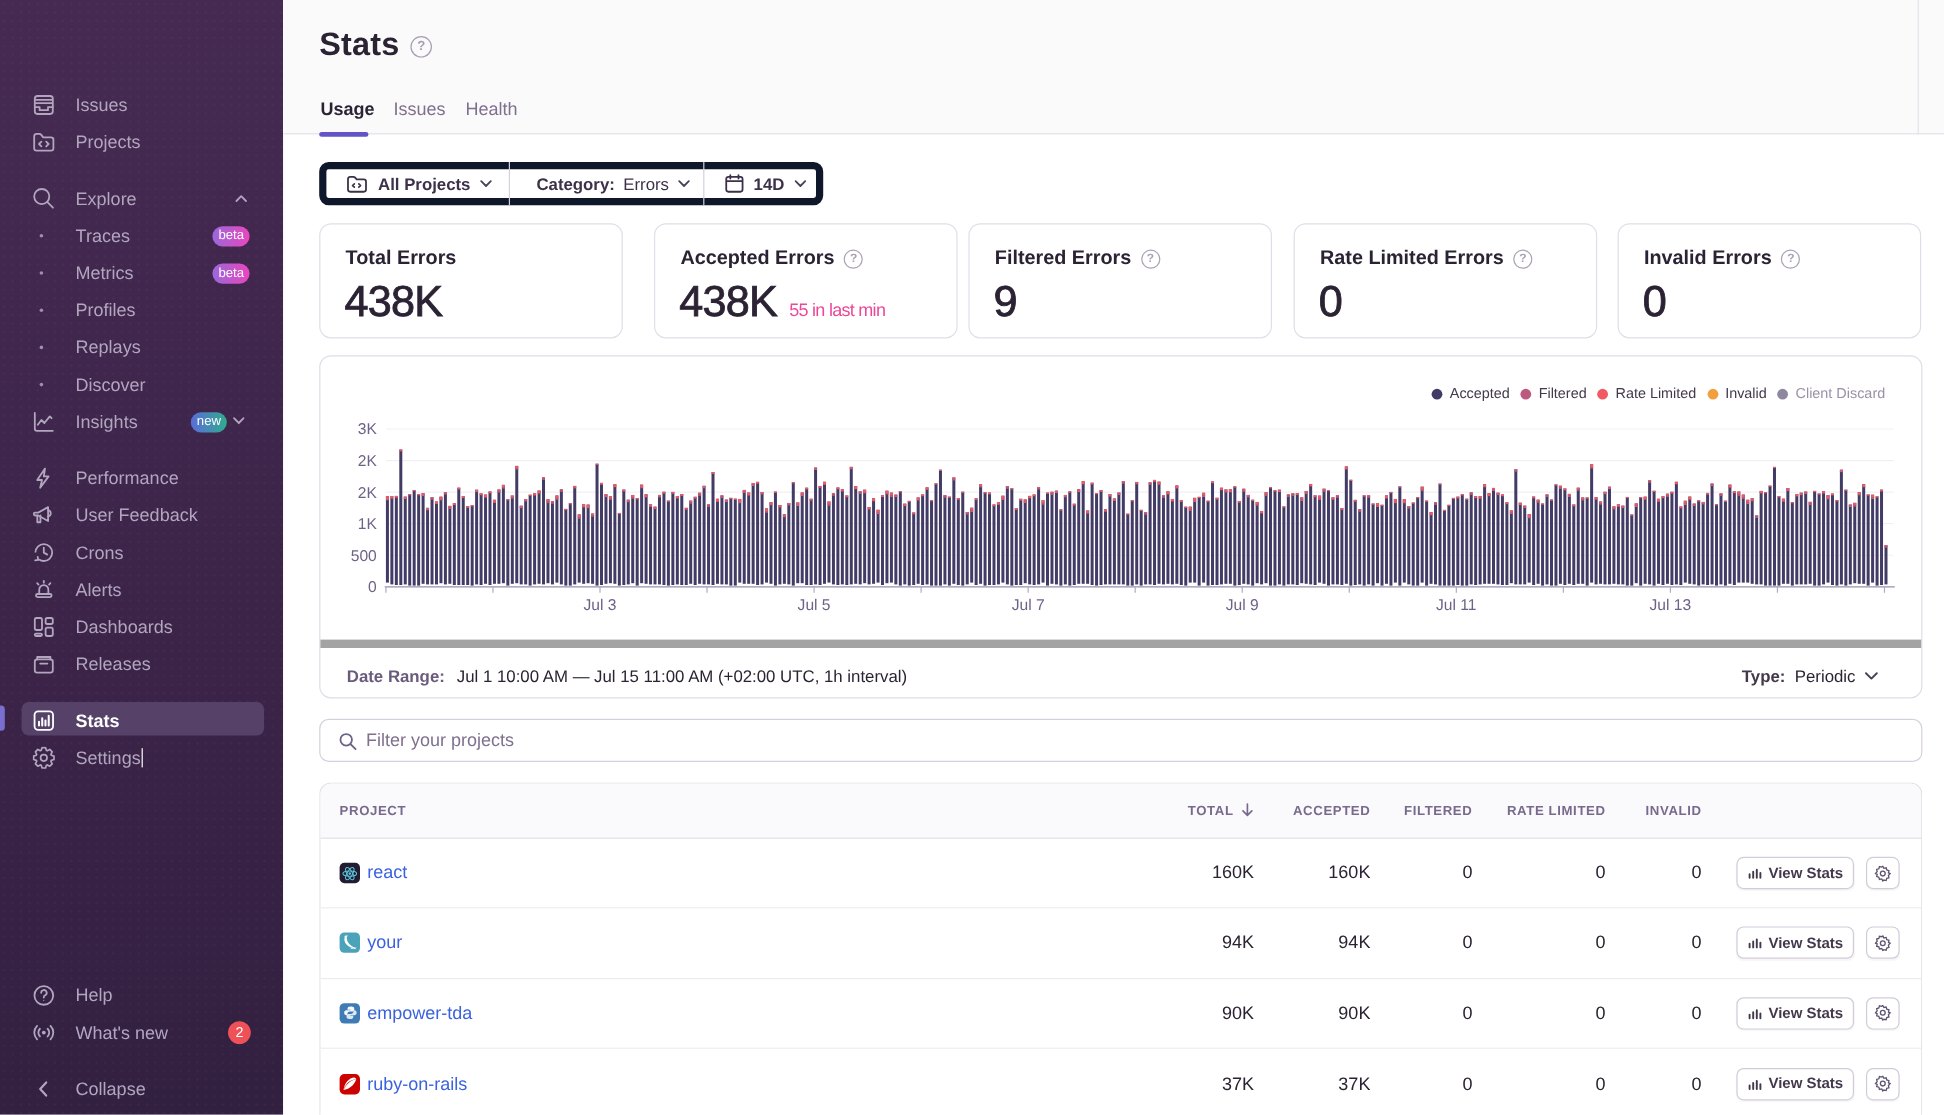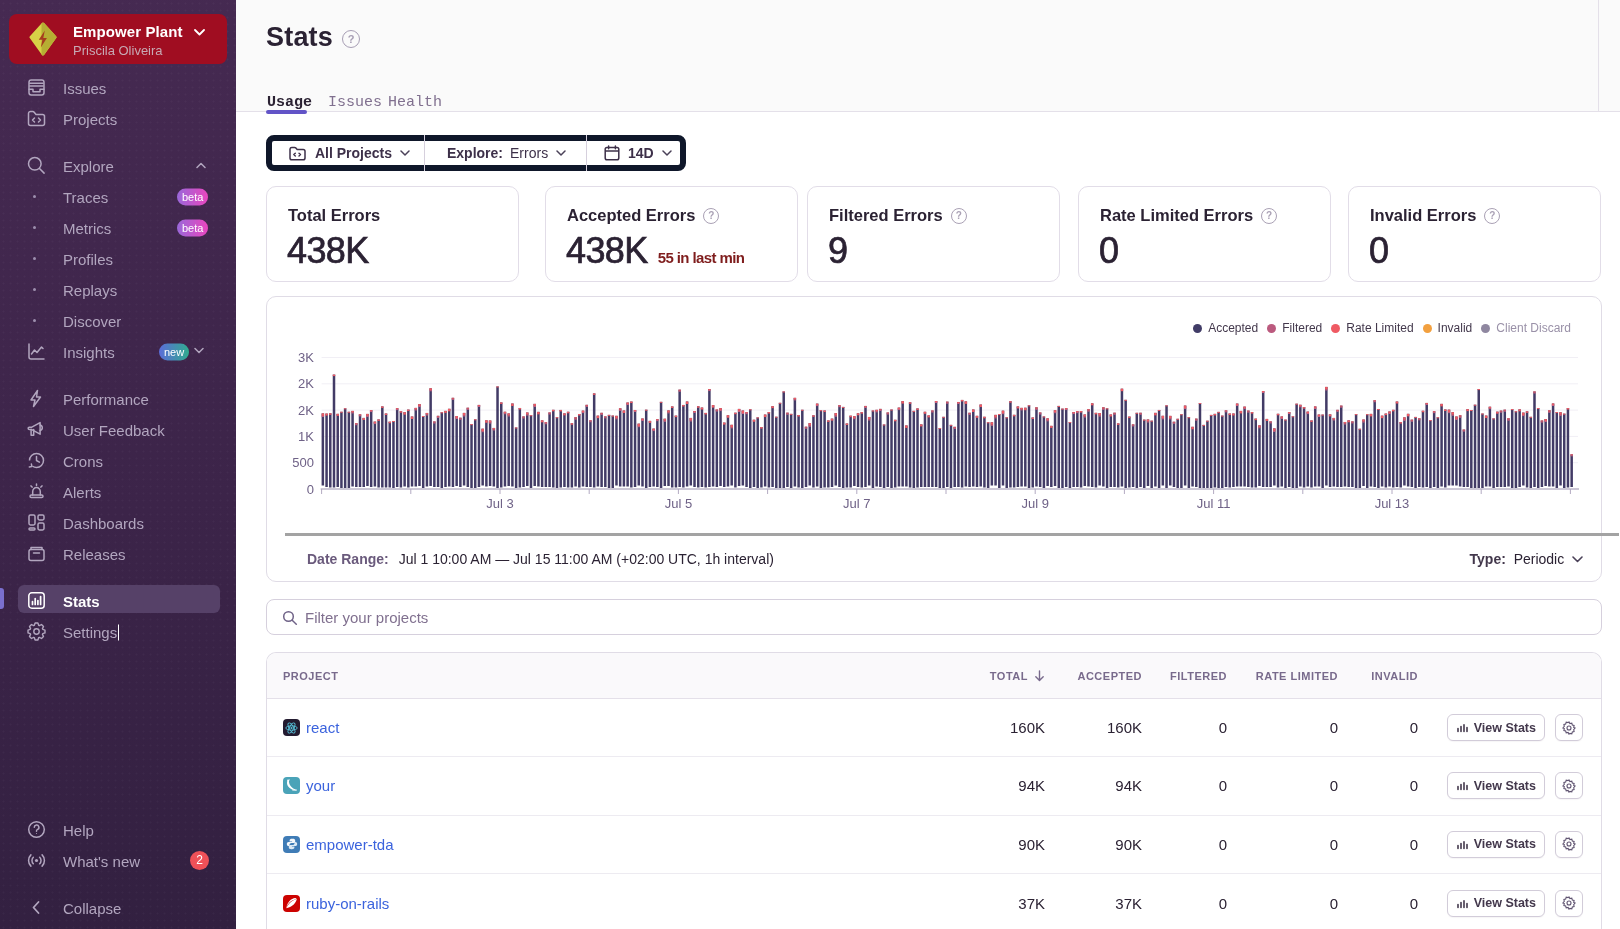--- a/index.html
+++ b/index.html
@@ -28,45 +28,45 @@
 #cursorline { display:inline-block; width:1px; height:16px; background:#fff; vertical-align:-3px; margin-left:1px; }
 #redbadge { position:absolute; left:190px; top:851px; width:19px; height:19px; border-radius:50%; background:#ef5158; color:#fff; font-size:12px; text-align:center; line-height:19px; }
 
 
 #main { position:absolute; left:236px; top:0; width:1384px; height:929px; background:#fff; }
 #hdr { position:absolute; left:0; top:0; width:1384px; height:112px; background:#fafafa; border-bottom:1px solid #e4e0e9; }
 #hdrline { position:absolute; left:1362px; top:0; width:1px; height:112px; background:#e4e0e9; }
 #title { position:absolute; left:30px; top:22px; font-size:27px; font-weight:700; color:#2b2233; letter-spacing:.2px; }
 #titleq { position:absolute; left:106px; top:29px; }
 .qicon { width:18px; height:18px; border-radius:50%; border:1.5px solid #a79eb4; color:#a79eb4; font-size:11px; font-weight:700; display:inline-flex; align-items:center; justify-content:center; }
-.tab { position:absolute; top:94px; font-size:15px; color:#80708f;font-family:Liberation Mono, monospace; }
+.tab { position:absolute; top:83px; font-size:15px; color:#80708f; }
 .tab.on { color:#2b2233; font-weight:700; }
 #tabu { position:absolute; left:30px; top:110px; width:41px; height:4px; border-radius:2px; background:#6254c7; }
 
 
 #fbar { position:absolute; left:30px; top:135px; width:420px; height:36px; background:#fff; border:6px solid #0f172a; border-radius:8px; display:flex; align-items:center; color:#3d3049; }
 #fbar .seg { display:flex; align-items:center; height:100%; }
 #fbar .div { width:1px; height:36px; background:#d6d0dd; }
 #fbar .b { font-weight:700; font-size:14px; }
 #fbar .r { font-size:14px; }
 
 
 .card { position:absolute; top:186px; height:96px; width:253px; background:#fff; border:1px solid #e2dde8; border-radius:10px; }
 .card .ct { position:absolute; left:21px; top:19px; font-size:16.5px; font-weight:700; color:#2b2233; white-space:nowrap; display:flex; align-items:center; gap:8px; }
 .card .cv { position:absolute; left:20px; top:43px; font-size:36px; font-weight:400; letter-spacing:-0.6px; -webkit-text-stroke:0.7px #2b2233; color:#2b2233; display:flex; align-items:baseline; gap:10px; }
-.card .cv .sub { font-size:15px; color:#7f1d1d; font-weight:700; -webkit-text-stroke:0; }
+.card .cv .sub { font-size:15px; color:#ec4899; font-weight:400; -webkit-text-stroke:0; }
 .qicon2 { width:16px; height:16px; border-radius:50%; border:1.5px solid #aaa1b5; color:#aaa1b5; font-size:10px; font-weight:700; display:inline-flex; align-items:center; justify-content:center; }
 
 
 #chartpanel { position:absolute; left:30px; top:296px; width:1336px; height:286px; background:#fff; border:1px solid #e0dce6; border-radius:10px; }
 #legend { position:absolute; top:24px; right:30px; display:flex; align-items:center; gap:9px; font-size:12px; color:#43384c; }
 #legend .li { display:flex; align-items:center; gap:6px; }
 #legend .ld { width:9px; height:9px; border-radius:50%; }
 #chartsvg { position:absolute; left:0; top:0; }
-#cfoot { position:absolute; left:18px; top:236px; width:1334px; height:48px; border-top:3px solid #a3a3a3; font-size:14px; color:#2b2233; }
+#cfoot { position:absolute; left:0; top:236px; width:1334px; height:48px; border-top:7px solid #a3a3a3; font-size:14px; color:#2b2233; }
 #cfoot .dr { position:absolute; left:22px; top:15px; }
 #cfoot .drb { font-weight:700; color:#6a5a7c; margin-right:10px; }
 #cfoot .ty { position:absolute; right:36px; top:15px; }
 #cfoot .tyb { font-weight:700; color:#43384c; }
 
 
 #search { position:absolute; left:30px; top:599px; width:1336px; height:36px; border:1px solid #d6d0dd; border-radius:8px; background:#fff; }
 #search .ph { position:absolute; left:38px; top:9px; font-size:15px; color:#80708f; }
 
 
@@ -84,32 +84,20 @@
 .c-act { flex:1; display:flex; align-items:center; justify-content:flex-end; padding-right:18px; gap:10px; }
 .pic { width:17px; height:17px; border-radius:4px; margin-right:6px; display:flex; align-items:center; justify-content:center; }
 .plink { color:#3b63dd; }
 .vsbtn { height:27px; border:1px solid #d2ccd9; border-radius:6px; background:#fff; display:flex; align-items:center; padding:0 8px; gap:5px; font-size:12.5px; font-weight:700; color:#43384c; box-shadow:0 1px 1px rgba(40,30,60,.04); }
 .gearbtn { width:28px; height:27px; border:1px solid #d2ccd9; border-radius:6px; background:#fff; display:flex; align-items:center; justify-content:center; box-shadow:0 1px 1px rgba(40,30,60,.04); }
 </style>
 </head>
 <body>
 
 <div id="sidebar">
-  <div id="org">
-    <svg class="logo" width="28" height="34" viewBox="0 0 28 34">
-      <path d="M14 2 L26 15.2 L14 32 L2 15.2 Z" fill="#d8d147" stroke="#d8d147" stroke-width="3" stroke-linejoin="round"></path>
-      <path d="M14 2 L26 15.2 L14 32 Z" fill="#b6ae33" stroke="#b6ae33" stroke-width="3" stroke-linejoin="round"></path>
-      <path d="M15.8 8.5 L9.8 17.8 L13.4 17.8 L11.8 25.5 L17.9 15.9 L14.3 15.9 Z" fill="#a63c1e"></path>
-    </svg>
-    <div class="oname">Empower Plant</div>
-    <svg class="ochev" width="11" height="7" viewBox="0 0 11 7">
-        <path d="M1 1l4.5 4.5L10 1" stroke="#fff" stroke-width="1.8" fill="none" stroke-linecap="round" stroke-linejoin="round"></path>
-      </svg>
-    <div class="ouser">Priscila Oliveira</div>
-  </div>
   <div id="selbg"></div>
   <div id="selbar"></div>
   <div id="sbnav">
       <div class="nitem" style="position:absolute;left:0;top:72px;width:236px;">
         <span class="nicon">
           <svg width="19" height="19" viewBox="0 0 19 19">
             <rect x="2" y="2" width="15" height="15" rx="2.2" stroke="#b2a6bf" stroke-width="1.5" fill="none" stroke-linecap="round" stroke-linejoin="round"></rect>
             <path d="M2.8 5.2h13.4M2.8 7.9h13.4" stroke="#b2a6bf" stroke-width="1.5" fill="none" stroke-linecap="round" stroke-linejoin="round"></path>
             <path d="M2 11.2h4v2.6h7v-2.6h4" stroke="#b2a6bf" stroke-width="1.5" fill="none" stroke-linecap="round" stroke-linejoin="round"></path>
           </svg>
@@ -299,21 +287,21 @@
           <path d="M1 3v9a1.8 1.8 0 001.8 1.8h11.4A1.8 1.8 0 0016 12V5.2a1.8 1.8 0 00-1.8-1.8H8.2L6.8 1.9a1.8 1.8 0 00-1.2-.5H2.8A1.8 1.8 0 001 3z" stroke="#3d3049" stroke-width="1.5" fill="none" stroke-linejoin="round"></path>
           <path d="M6.3 7.2L4.8 8.6l1.5 1.4M10 7.2l1.5 1.4L10 10" stroke="#3d3049" stroke-width="1.4" fill="none" stroke-linecap="round" stroke-linejoin="round"></path>
         </svg>
         <span class="b" style="margin-left:9px">All Projects</span>
         <svg width="10" height="6" viewBox="0 0 10 6" style="margin-left:8px">
           <path d="M1 1l4 4 4-4" stroke="#4a4158" stroke-width="1.5" fill="none" stroke-linecap="round" stroke-linejoin="round"></path>
         </svg>
       </div>
 <div class="div"></div>
 <div class="seg" style="padding-left:22px;width:161px;">
-        <span class="b">Explore:</span>
+        <span class="b">Category:</span>
         <span class="r" style="margin-left:7px">Errors</span>
         <svg width="10" height="6" viewBox="0 0 10 6" style="margin-left:8px">
           <path d="M1 1l4 4 4-4" stroke="#4a4158" stroke-width="1.5" fill="none" stroke-linecap="round" stroke-linejoin="round"></path>
         </svg>
       </div>
 <div class="div"></div>
 <div class="seg" style="padding-left:17px;">
         <svg width="16" height="16" viewBox="0 0 16 16">
           <rect x="1.2" y="2.4" width="13.6" height="12.4" rx="1.8" stroke="#3d3049" stroke-width="1.5" fill="none"></rect>
           <path d="M1.2 6h13.6" stroke="#3d3049" stroke-width="1.5"></path>

